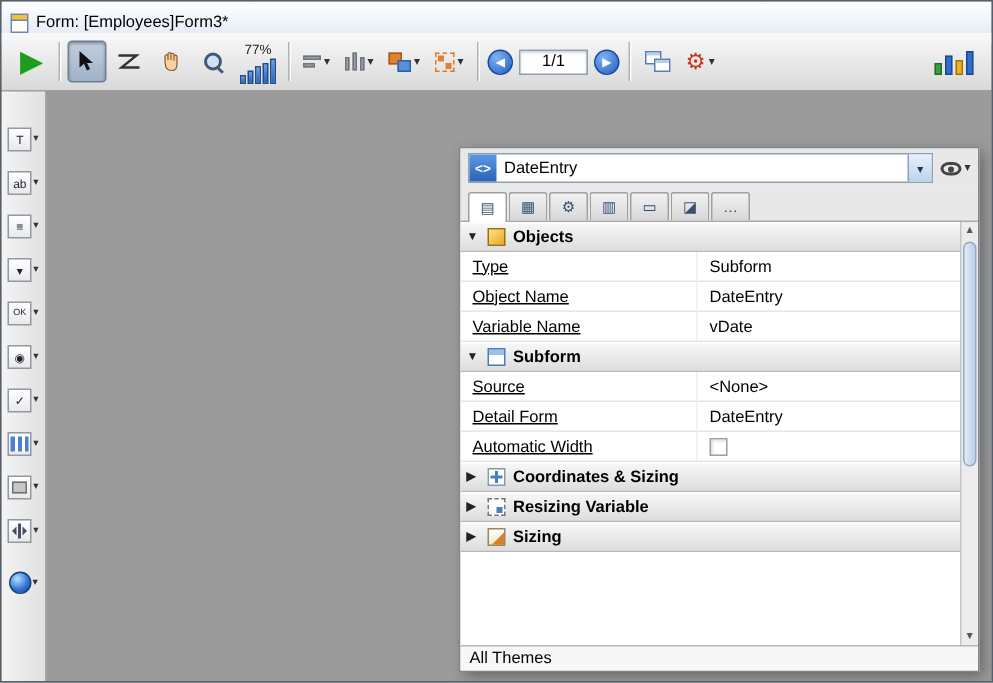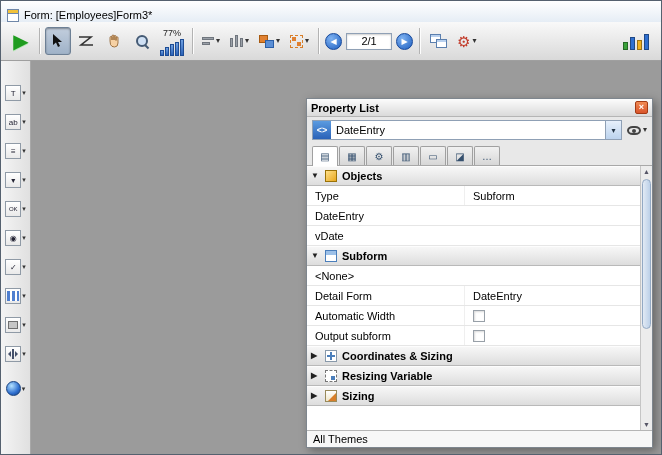--- a/index.html
+++ b/index.html
@@ -178,21 +178,21 @@
   .ic-coords::after { content: ""; position: absolute; top: 1px; bottom: 1px; left: 4px; width: 2px; background: #4a7ebb; }
   .ic-resize { position: relative; background: #fff; border: 1px dashed #777; }
   .ic-resize::after { content: ""; position: absolute; right: 1px; bottom: 1px; width: 4px; height: 4px; background: #4a7ebb; }
   .ic-entry { position: relative; background: linear-gradient(#fff, #f0e6c8); border: 1px solid #998a5a; }
   .ic-entry::after { content: ""; position: absolute; right: 0; bottom: 0; width: 0; height: 0;
                      border: 4px solid transparent; border-right-color: #d87f2a; border-bottom-color: #d87f2a; }
 
   .prow { flex: 0 0 20px; display: flex; align-items: stretch; border-bottom: 1px solid #e6e6e6;
           background: #fff; }
   .plabel { width: 158px; padding-left: 8px; display: flex; align-items: center;
-            border-right: 1px solid #efefef; }
+            border-right: 1px solid #efefef; text-decoration: underline; }
   .pvalue { flex: 1; padding-left: 8px; display: flex; align-items: center; }
   .checkbox { width: 12px; height: 12px; background: #fff; border: 1px solid #98a0a8;
               box-shadow: inset 1px 1px 2px rgba(0,0,0,.15); }
 
   .pal-footer { flex: 0 0 17px; border-top: 1px solid #b5b5b5; background: #f7f7f7;
                 display: flex; align-items: center; padding-left: 6px; }
 </style>
 </head>
 <body>
 
@@ -270,21 +270,21 @@
         </span>
       <span class="darrow">▾</span>
     </div>
 
     <div class="sep"></div>
 
     <div class="navbtn">
       <span>◀</span>
     </div>
     <div class="pagebox">
-      <span>2/1</span>
+      <span>1/1</span>
     </div>
     <div class="navbtn">
       <span>▶</span>
     </div>
 
     <div class="sep"></div>
 
     <div class="tbtn">
       <span class="ic-windows">
           <i></i>
@@ -358,24 +358,20 @@
     <div class="tool" style="margin-top:6px">
       <span class="sphere"></span>
       <span class="darrow">▾</span>
     </div>
   </div>
 
   <div class="canvas">
 
 
     <div class="palette">
-      <div class="pal-title">
-        <span>Property List</span>
-        <span class="close-box">×</span>
-      </div>
 
       <div class="sel-row">
         <div class="combo">
           <span class="combo-icon">&lt;&gt;</span>
           <span class="combo-text">DateEntry</span>
           <span class="combo-arrow">▾</span>
         </div>
         <div class="eye-btn">
           <span class="eye"></span>
           <span class="darrow">▾</span>
@@ -412,46 +408,43 @@
           <div class="sec">
             <span class="tri">▼</span>
             <span class="sec-icon ic-cube"></span>
             <span>Objects</span>
           </div>
           <div class="prow">
             <span class="plabel">Type</span>
             <span class="pvalue">Subform</span>
           </div>
           <div class="prow">
+            <span class="plabel">Object Name</span>
             <span class="pvalue">DateEntry</span>
           </div>
           <div class="prow">
+            <span class="plabel">Variable Name</span>
             <span class="pvalue">vDate</span>
           </div>
 
           <div class="sec">
             <span class="tri">▼</span>
             <span class="sec-icon ic-subform"></span>
             <span>Subform</span>
           </div>
           <div class="prow">
+            <span class="plabel">Source</span>
             <span class="pvalue">&lt;None&gt;</span>
           </div>
           <div class="prow">
             <span class="plabel">Detail Form</span>
             <span class="pvalue">DateEntry</span>
           </div>
           <div class="prow">
             <span class="plabel">Automatic Width</span>
-            <span class="pvalue">
-                <span class="checkbox"></span>
-              </span>
-          </div>
-          <div class="prow">
-            <span class="plabel">Output subform</span>
             <span class="pvalue">
                 <span class="checkbox"></span>
               </span>
           </div>
 
           <div class="sec">
             <span class="tri">▶</span>
             <span class="sec-icon ic-coords"></span>
             <span>Coordinates &amp; Sizing</span>
           </div>

